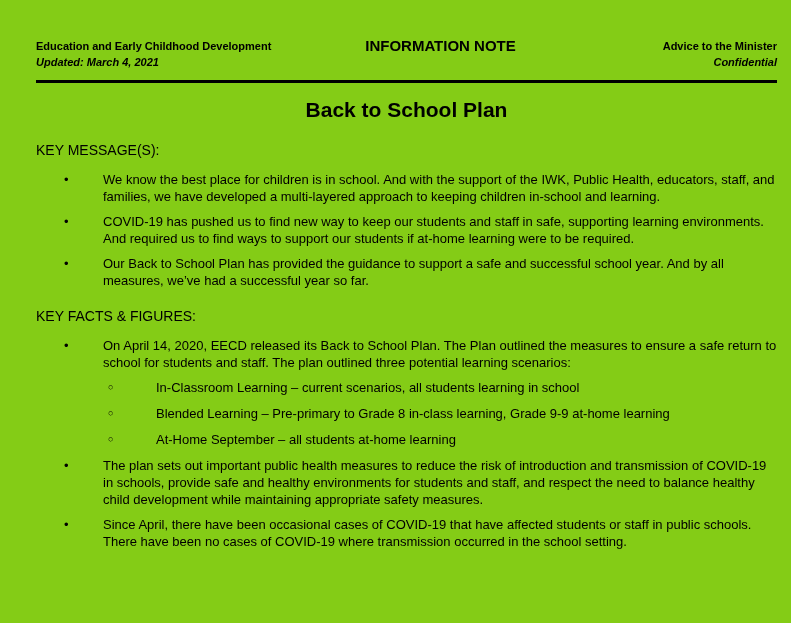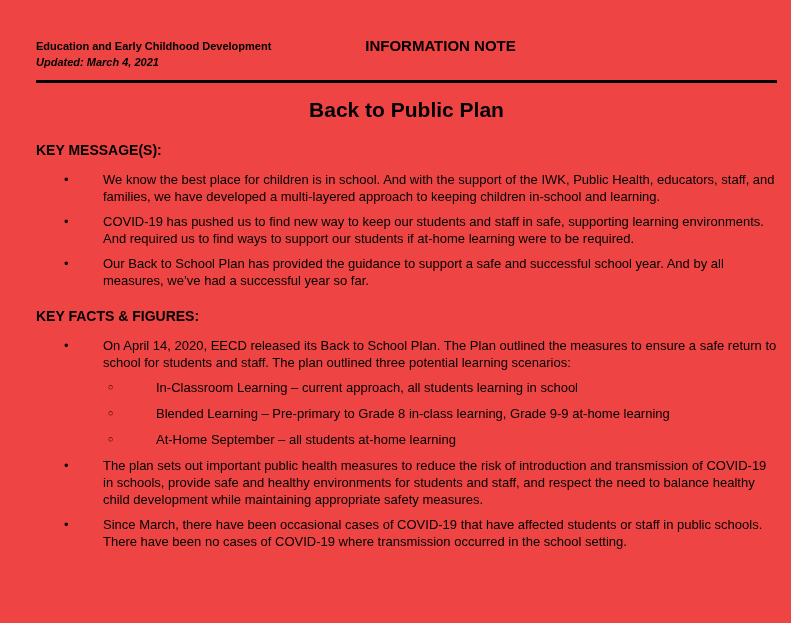--- a/index.html
+++ b/index.html
@@ -1,21 +1,21 @@
 <!DOCTYPE html>
 <html><head>
 <meta charset="utf-8">
 <style>
   * { box-sizing: border-box; }
   html, body { margin: 0; padding: 0; background: #ffffff; }
   .page {
     position: relative;
     width: 791px;
     height: 623px;
-    background: #ef4444;
+    background: #84cc16;
     color: #000000;
     font-family: "Liberation Sans", sans-serif;
     padding: 38px 14px 0 36px;
     overflow: hidden;
   }
   
   .doc-header {
     position: relative;
     font-size: 11px;
     line-height: 16px;
@@ -45,21 +45,21 @@
   h1.doc-title {
     font-size: 21px;
     line-height: 26px;
     text-align: center;
     font-weight: bold;
     margin: 14px 0 16px 0;
   }
   h2.section-heading {
     font-size: 14px;
     line-height: 17px;
-    font-weight: bold;
+    font-weight: normal;
     margin: 19px 0 12px 0;
   }
   
   .bullet { display: flex; margin: 0 0 8px 0; font-size: 13px; line-height: 17px; }
   .bullet .marker {
     flex: 0 0 auto;
     width: 16px;
     margin-left: 28px;
     text-align: left;
   }
@@ -75,26 +75,30 @@
 </head>
 <body>
 
 <div class="page">
 
   <div class="doc-header">
     <div class="h-left">
       <div>Education and Early Childhood Development</div>
       <div class="italic">Updated: March 4, 2021</div>
     </div>
+    <div class="h-right">
+      <div>Advice to the Minister</div>
+      <div class="italic">Confidential</div>
+    </div>
     <div class="h-center">INFORMATION NOTE</div>
   </div>
 
   <div class="rule"></div>
 
-  <h1 class="doc-title">Back to Public Plan</h1>
+  <h1 class="doc-title">Back to School Plan</h1>
 
   <h2 class="section-heading">KEY MESSAGE(S):</h2>
 
   <div class="bullet">
     <span class="marker">•</span>
     <span class="btext">We know the best place for children is in school. And with the support of the IWK, Public Health, educators, staff, and families, we have developed a multi-layered approach to keeping children in-school and learning.</span>
   </div>
   <div class="bullet">
     <span class="marker">•</span>
     <span class="btext">COVID-19 has pushed us to find new way to keep our students and staff in safe, supporting learning environments. And required us to find ways to support our students if at-home learning were to be required.</span>
@@ -105,32 +109,32 @@
   </div>
 
   <h2 class="section-heading">KEY FACTS &amp; FIGURES:</h2>
 
   <div class="bullet">
     <span class="marker">•</span>
     <span class="btext">On April 14, 2020, EECD released its Back to School Plan. The Plan outlined the measures to ensure a safe return to school for students and staff. The plan outlined three potential learning scenarios:</span>
   </div>
   <div class="bullet level2">
     <span class="marker">○</span>
-    <span class="btext">In-Classroom Learning – current approach, all students learning in school</span>
+    <span class="btext">In-Classroom Learning – current scenarios, all students learning in school</span>
   </div>
   <div class="bullet level2">
     <span class="marker">○</span>
     <span class="btext">Blended Learning – Pre-primary to Grade 8 in-class learning, Grade 9-9 at-home learning</span>
   </div>
   <div class="bullet level2">
     <span class="marker">○</span>
     <span class="btext">At-Home September – all students at-home learning</span>
   </div>
   <div class="bullet">
     <span class="marker">•</span>
     <span class="btext">The plan sets out important public health measures to reduce the risk of introduction and transmission of COVID-19 in schools, provide safe and healthy environments for students and staff, and respect the need to balance healthy child development while maintaining appropriate safety measures.</span>
   </div>
   <div class="bullet">
     <span class="marker">•</span>
-    <span class="btext">Since March, there have been occasional cases of COVID-19 that have affected students or staff in public schools. There have been no cases of COVID-19 where transmission occurred in the school setting.</span>
+    <span class="btext">Since April, there have been occasional cases of COVID-19 that have affected students or staff in public schools. There have been no cases of COVID-19 where transmission occurred in the school setting.</span>
   </div>
 
 </div>
 
 </body></html>

